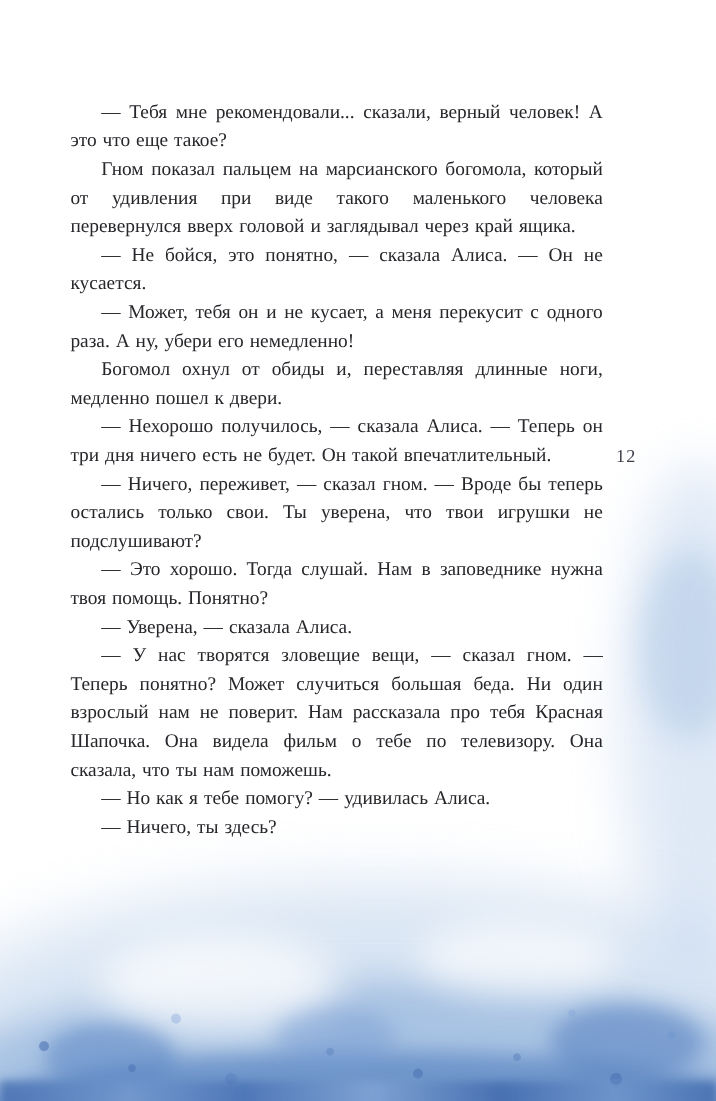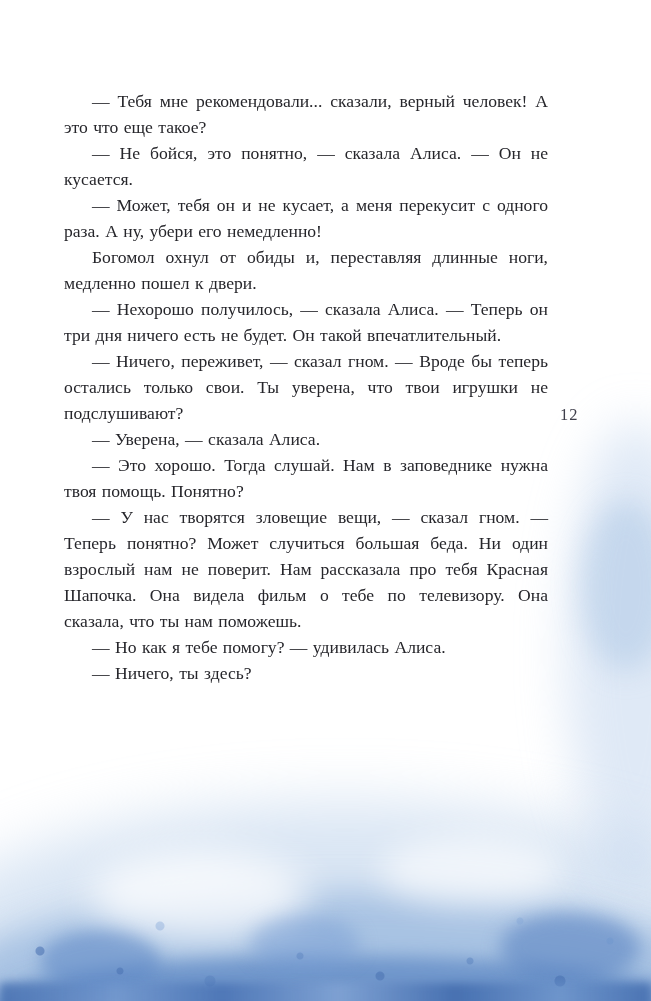--- a/index.html
+++ b/index.html
@@ -162,25 +162,26 @@
     <div class="blob wc-spot-2"></div>
     <div class="blob wc-spot-3"></div>
     <div class="wc-speckles"></div>
     <div class="blob wc-edge-deepest"></div>
   </div>
 
   <div class="page-number">12</div>
 
   <div class="text-block">
     <p>— Тебя мне рекомендовали... сказали, верный человек! А это что еще такое?</p>
+    <p>Гном показал пальцем на марсианского богомола, который от удивления при виде такого маленького человека перевернулся вверх головой и заглядывал через край ящика.</p>
     <p>— Не бойся, это понятно, — сказала Алиса. — Он не кусается.</p>
     <p>— Может, тебя он и не кусает, а меня перекусит с одного раза. А ну, убери его немедленно!</p>
     <p>Богомол охнул от обиды и, переставляя длинные ноги, медленно пошел к двери.</p>
     <p>— Нехорошо получилось, — сказала Алиса. — Теперь он три дня ничего есть не будет. Он такой впечатлительный.</p>
     <p>— Ничего, переживет, — сказал гном. — Вроде бы теперь остались только свои. Ты уверена, что твои игрушки не подслушивают?</p>
+    <p>— Это хорошо. Тогда слушай. Нам в заповеднике нужна твоя помощь. Понятно?</p>
     <p>— Уверена, — сказала Алиса.</p>
-    <p>— Это хорошо. Тогда слушай. Нам в заповеднике нужна твоя помощь. Понятно?</p>
     <p>— У нас творятся зловещие вещи, — сказал гном. — Теперь понятно? Может случиться большая беда. Ни один взрослый нам не поверит. Нам рассказала про тебя Красная Шапочка. Она видела фильм о тебе по телевизору. Она сказала, что ты нам поможешь.</p>
     <p>— Но как я тебе помогу? — удивилась Алиса.</p>
     <p>— Ничего, ты здесь?</p>
   </div>
 
 </div>
 
 </body></html>

